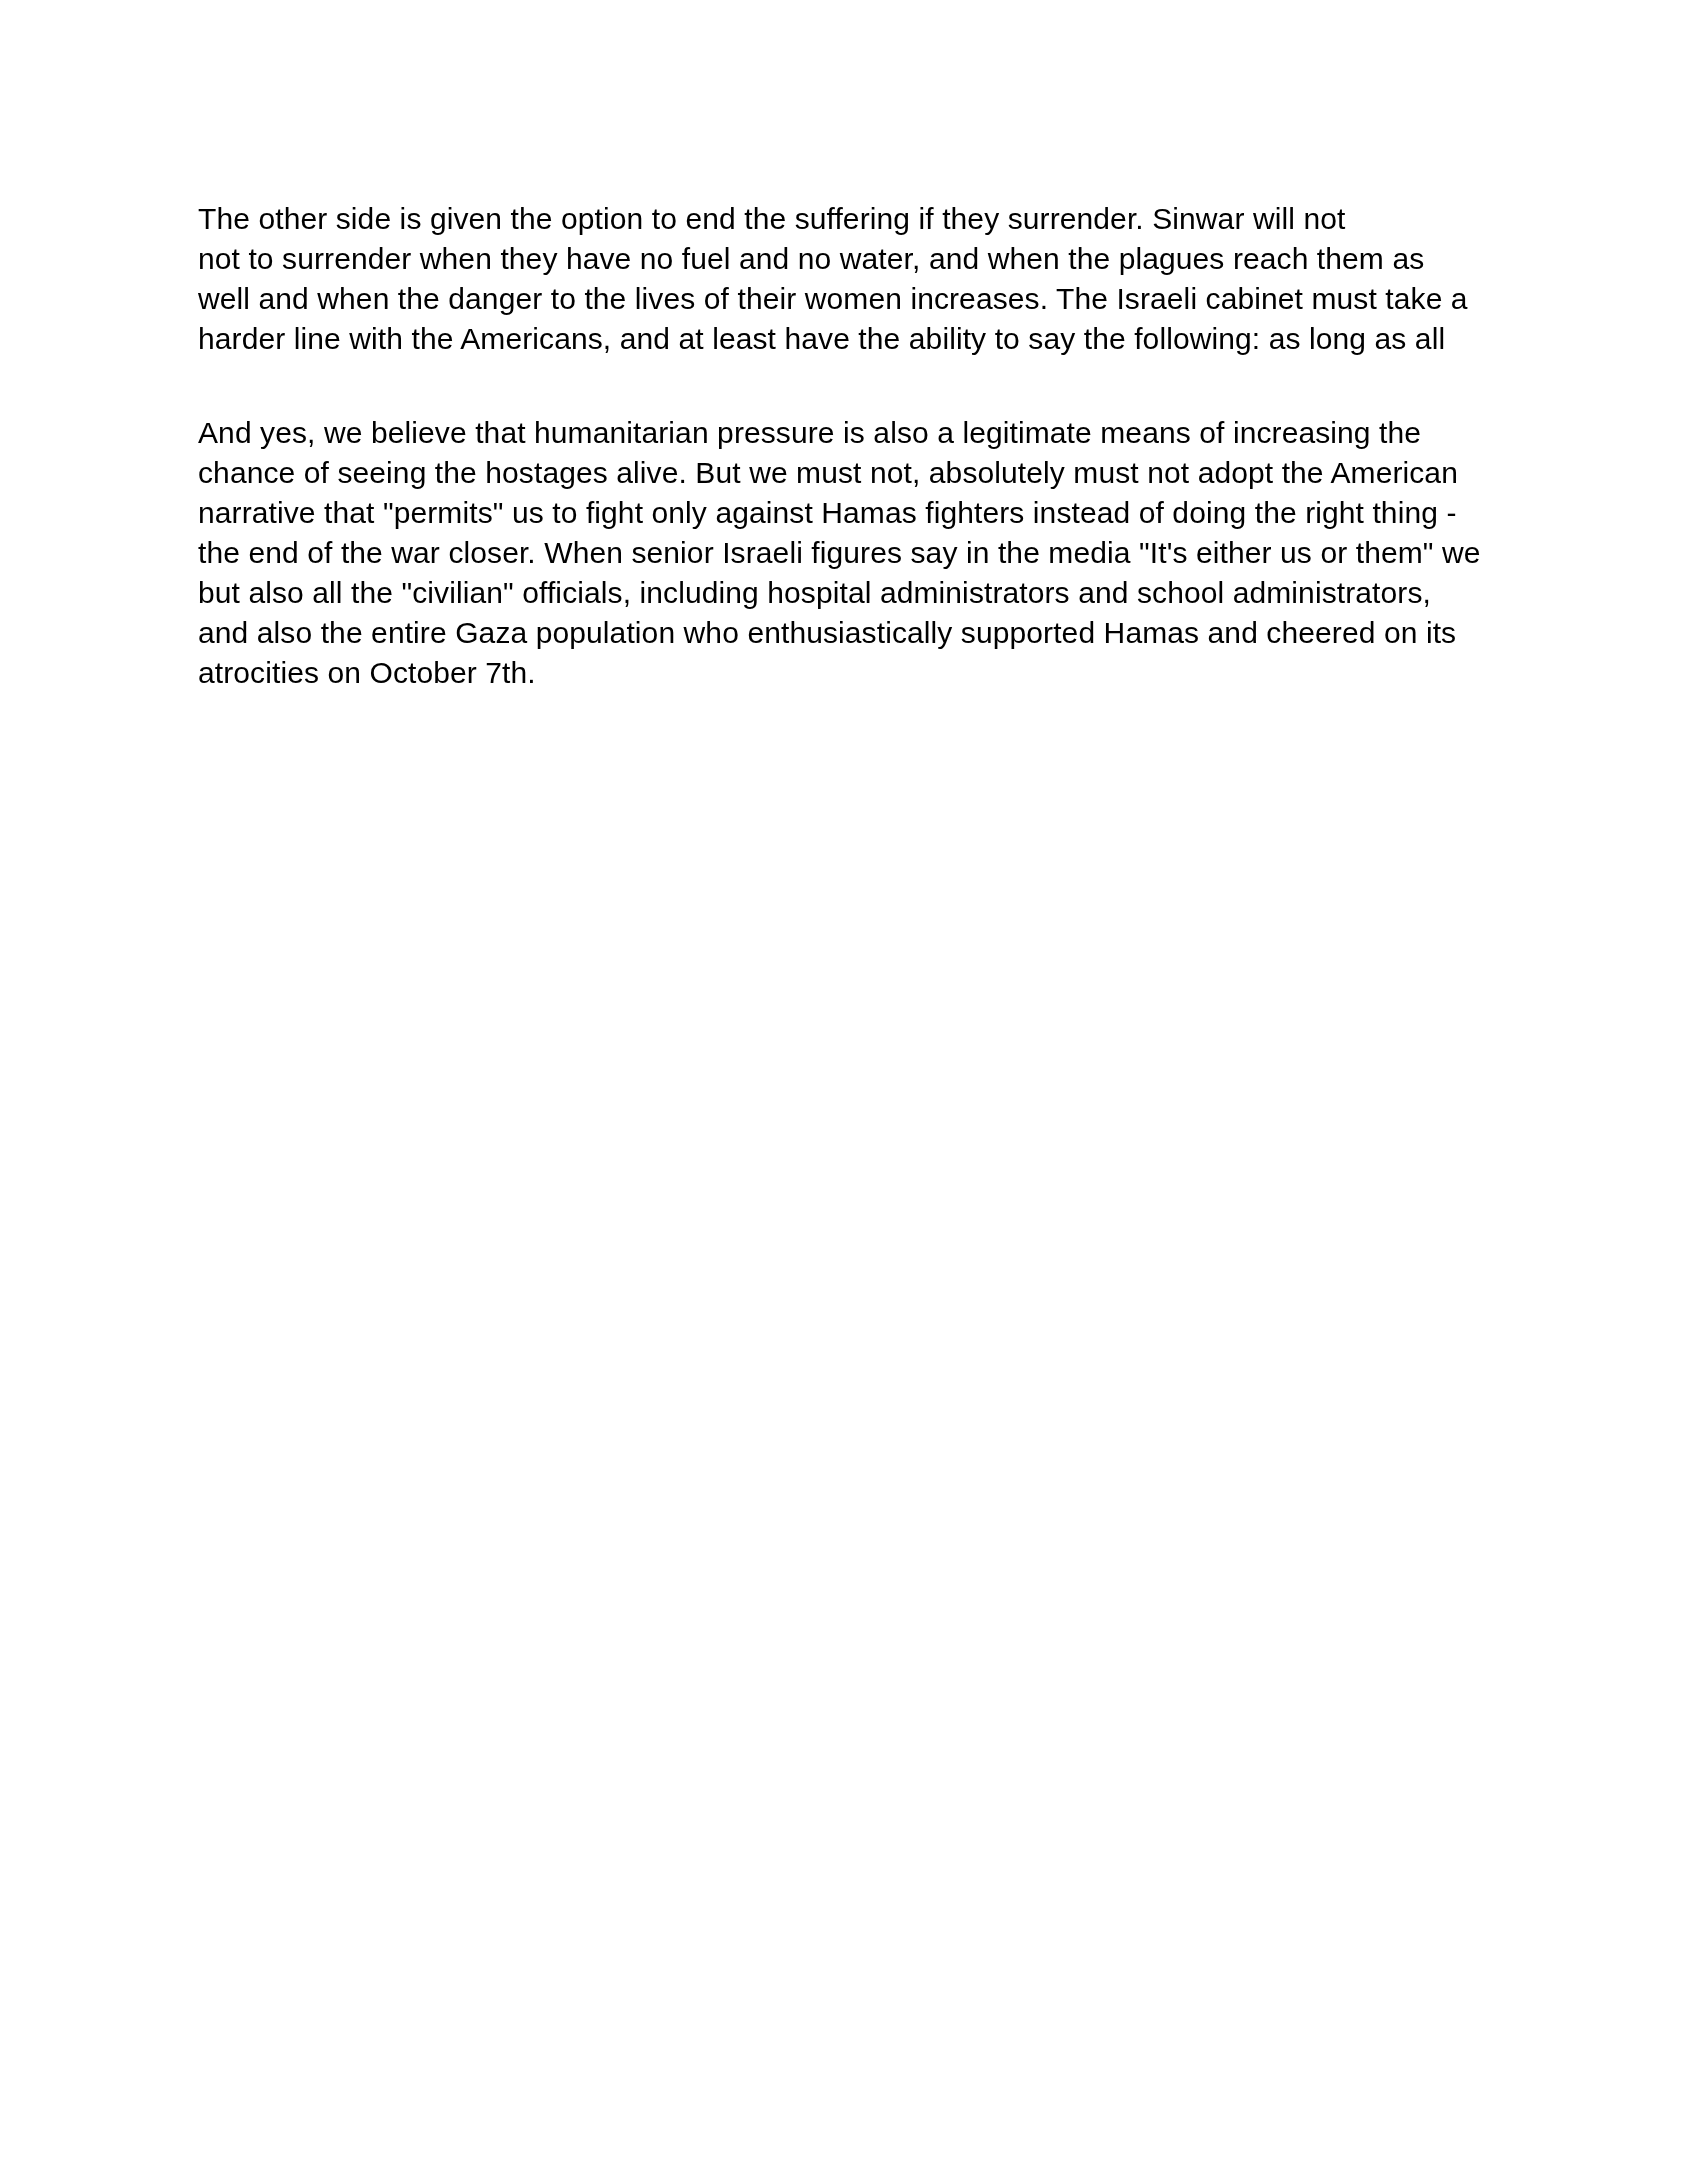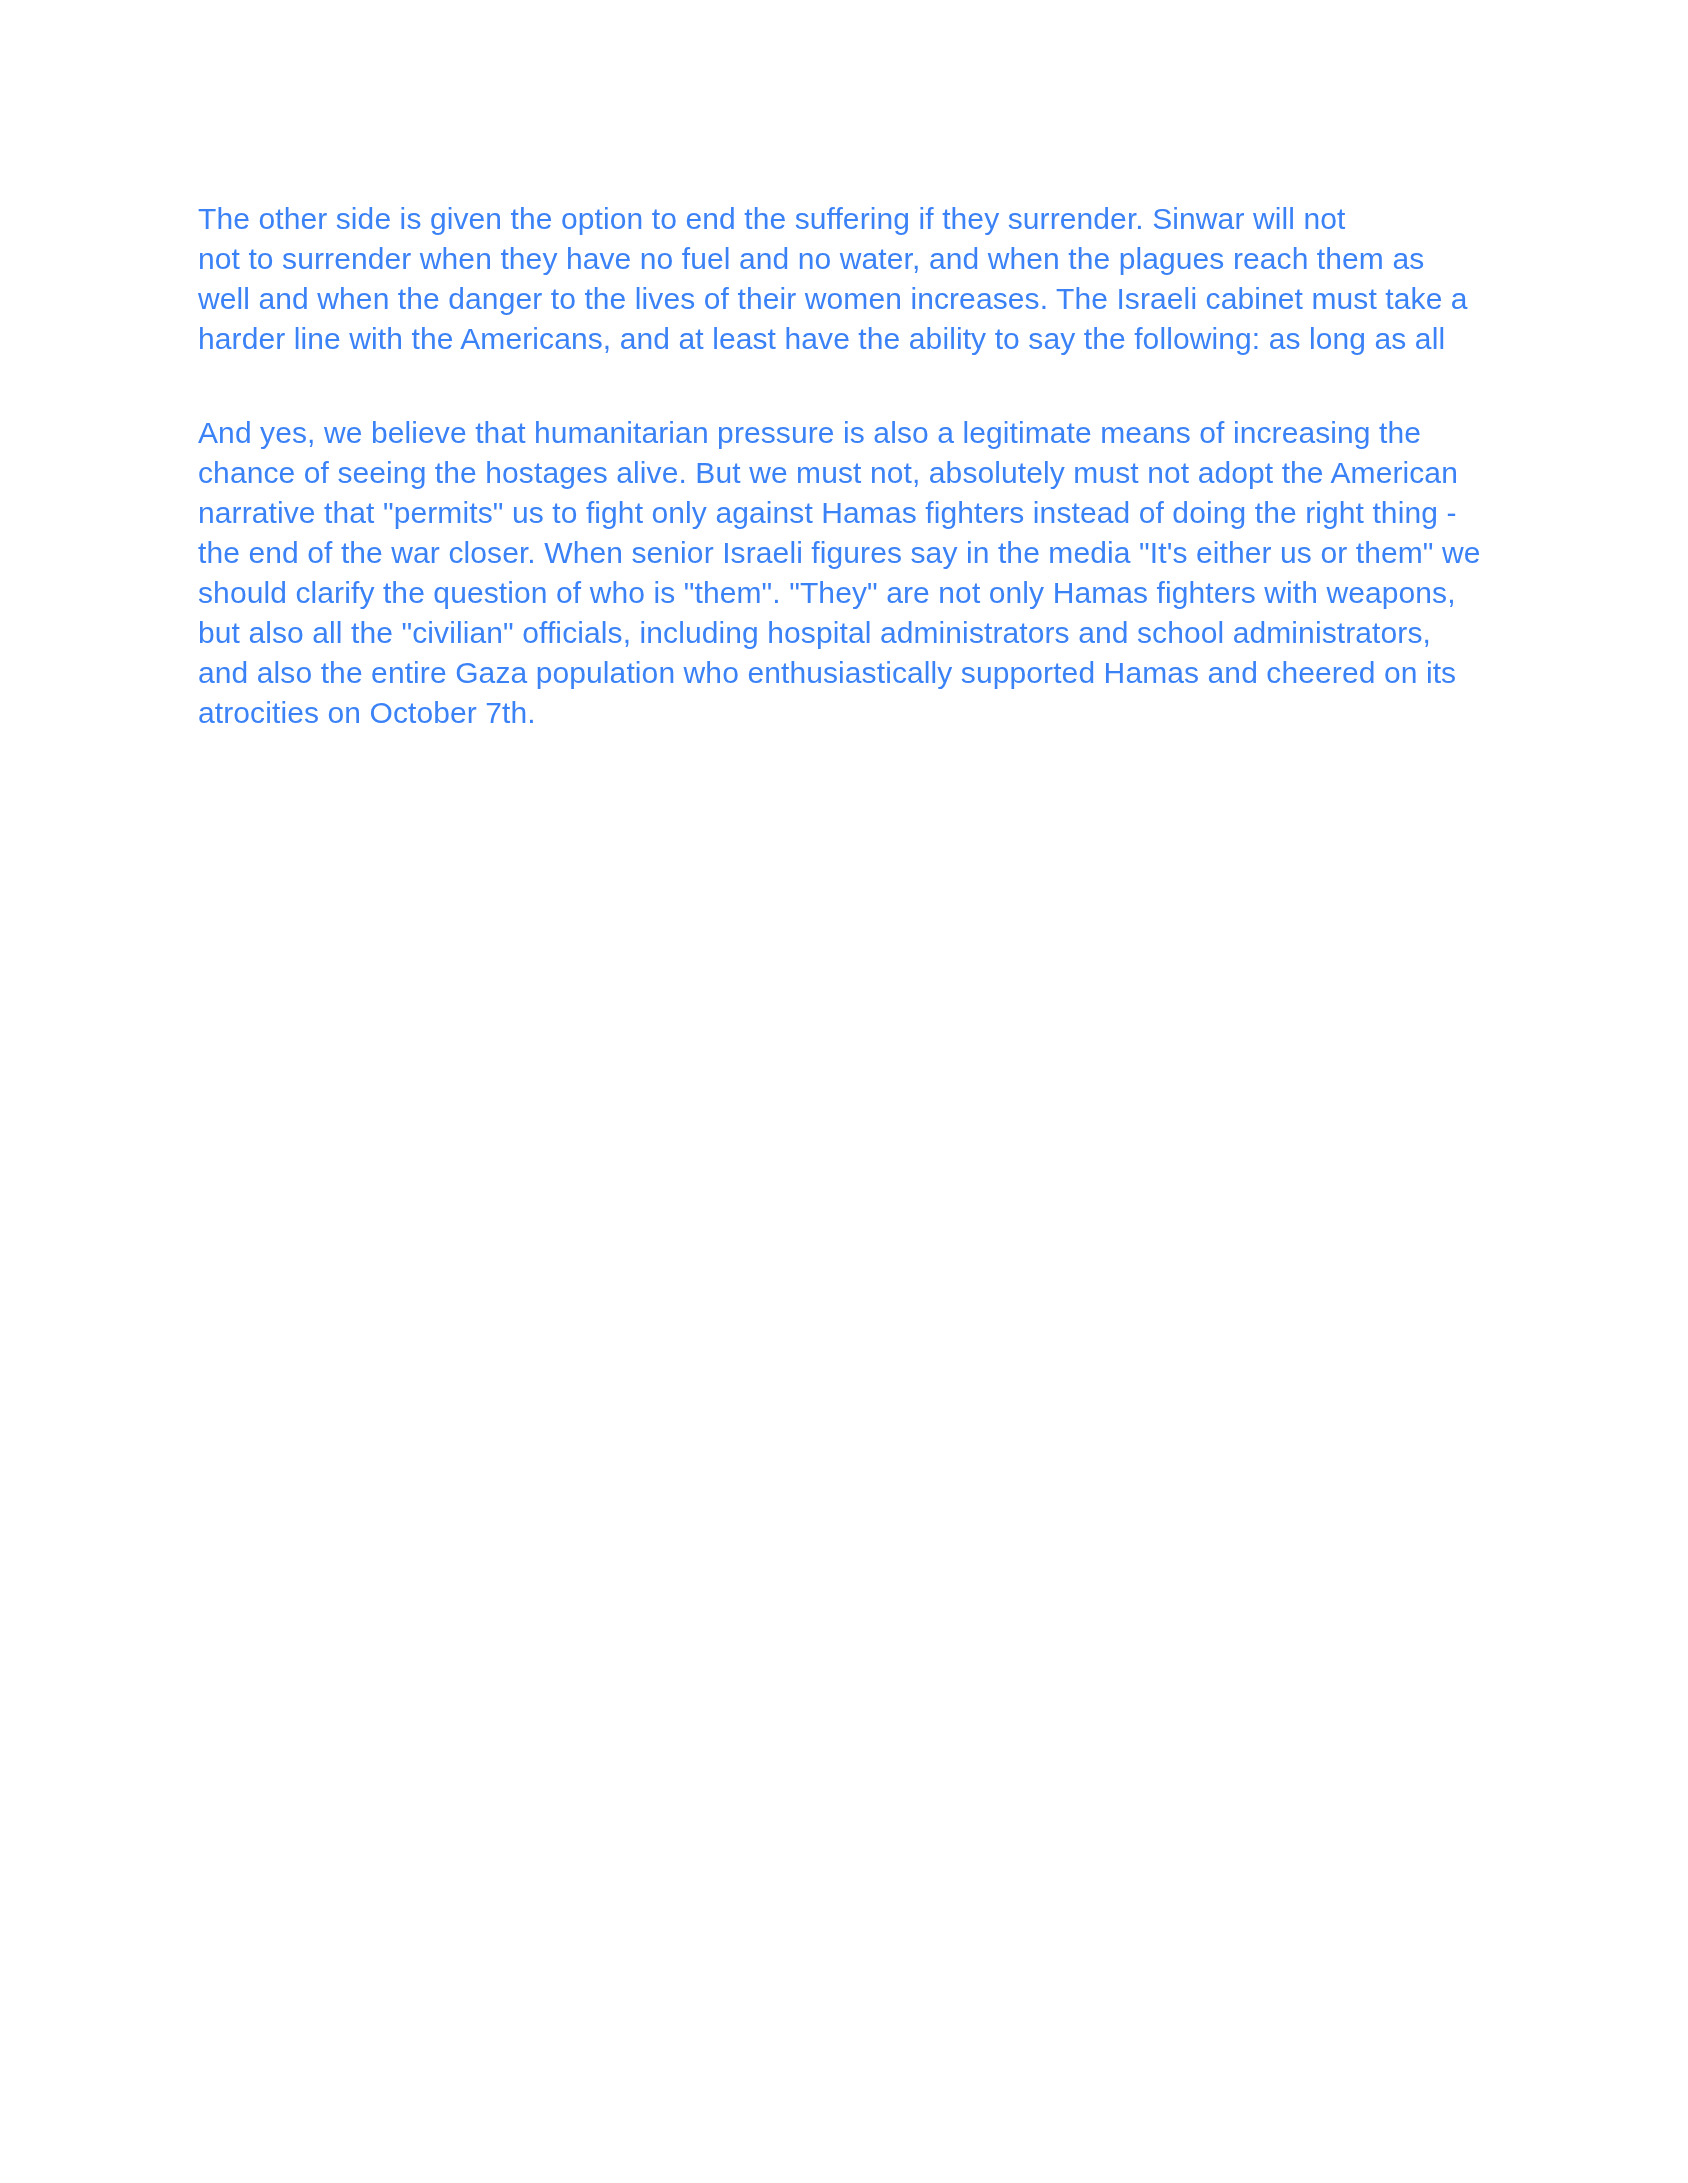--- a/index.html
+++ b/index.html
@@ -13,21 +13,21 @@
     height: 2183px;
     background: #ffffff;
     overflow: hidden;
     font-family: "Liberation Sans", "DejaVu Sans", sans-serif;
   }
   .content {
     position: absolute;
     left: 198px;
     top: 199px;
     width: 1300px;
-    color: #3b82f6;
+    color: #000000;
     font-size: 30px;
     line-height: 40px;
     letter-spacing: 0.1px;
   }
   .paragraph {
     margin: 0;
   }
   .paragraph + .paragraph {
     margin-top: 54px;
   }
@@ -46,21 +46,20 @@
       <div class="text-line">not to surrender when they have no fuel and no water, and when the plagues reach them as</div>
       <div class="text-line">well and when the danger to the lives of their women increases. The Israeli cabinet must take a</div>
       <div class="text-line">harder line with the Americans, and at least have the ability to say the following: as long as all</div>
     </div>
 
     <div class="paragraph">
       <div class="text-line">And yes, we believe that humanitarian pressure is also a legitimate means of increasing the</div>
       <div class="text-line">chance of seeing the hostages alive. But we must not, absolutely must not adopt the American</div>
       <div class="text-line">narrative that "permits" us to fight only against Hamas fighters instead of doing the right thing -</div>
       <div class="text-line">the end of the war closer. When senior Israeli figures say in the media "It's either us or them" we</div>
-      <div class="text-line">should clarify the question of who is "them". "They" are not only Hamas fighters with weapons,</div>
       <div class="text-line">but also all the "civilian" officials, including hospital administrators and school administrators,</div>
       <div class="text-line">and also the entire Gaza population who enthusiastically supported Hamas and cheered on its</div>
       <div class="text-line">atrocities on October 7th.</div>
     </div>
 
   </div>
 </div>
 
 
 </body></html>

